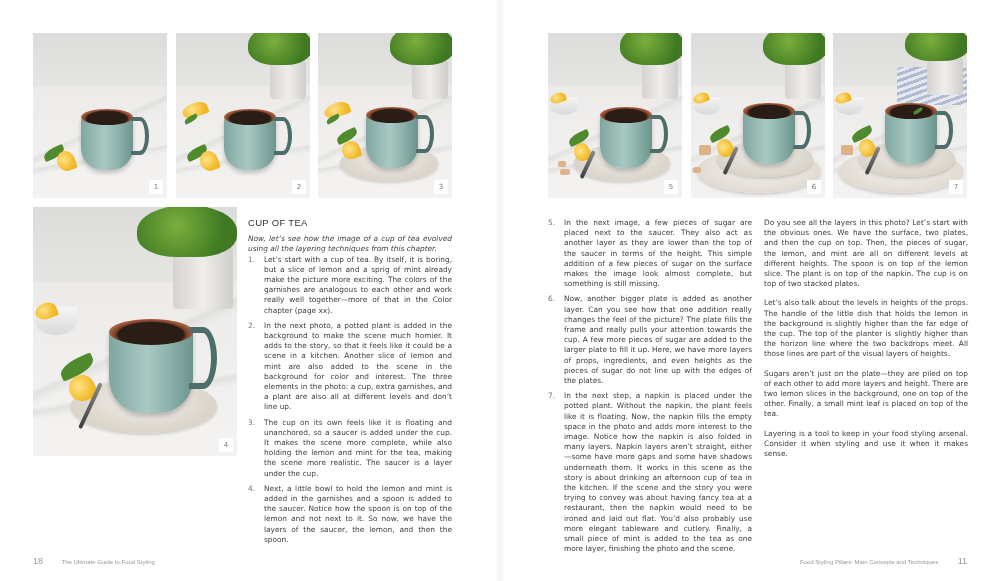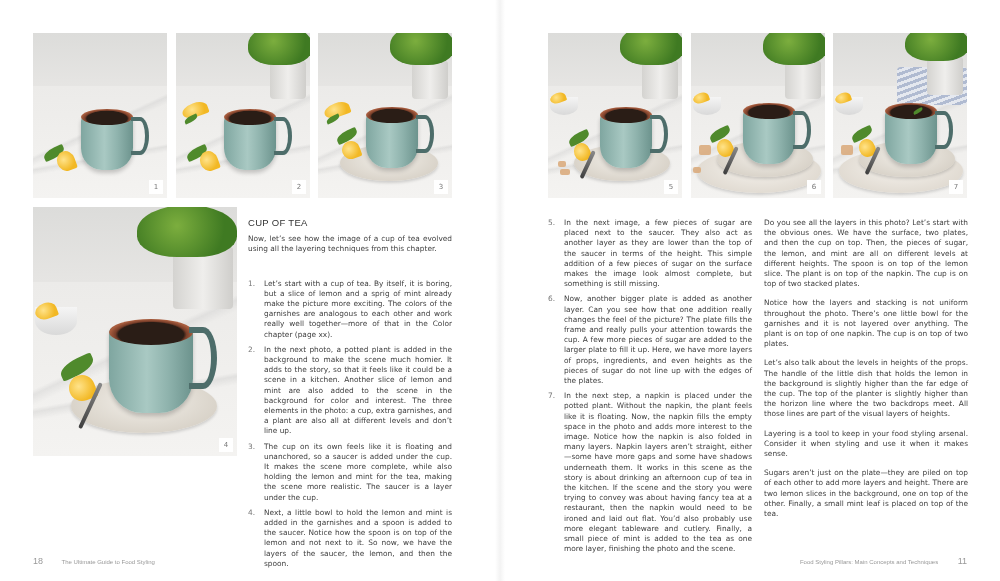--- a/index.html
+++ b/index.html
@@ -36,21 +36,21 @@
   .photo .lemon { position:absolute; border-radius:50% 50% 10% 50%; background:radial-gradient(circle at 40% 40%, #ffe38a, #f2b824 70%); transform:rotate(-20deg); }
   .photo .mint { position:absolute; border-radius:60% 10% 60% 10%; background:#4f8a2c; transform:rotate(-25deg); }
   .photo .bowl { position:absolute; border-radius:0 0 50% 50%; background:linear-gradient(#f5f5f5,#d9d9d9); }
   .photo .spoon { position:absolute; width:4px; background:linear-gradient(#8a8a8a,#3e3e3e); border-radius:2px; transform:rotate(25deg); transform-origin:top; }
   .photo .sugar { position:absolute; background:#d9a878; border-radius:2px; opacity:.85; }
   .photo .num { position:absolute; right:4px; bottom:4px; width:14px; height:14px; background:#fff;
                 font-size:7px; color:#777; text-align:center; line-height:14px; }
 
   .text-block { position:absolute; font-size:7.4px; line-height:10.2px; color:#3d3d3d; text-align:justify; }
   .heading { font-size:9.5px; letter-spacing:0.3px; color:#333; margin:0 0 6px 0; font-family:"Liberation Sans", sans-serif; }
-  .intro { margin:0 0 24px 0; }
+  .intro { margin:0 0 0 0;font-style:italic; }
   ol.steps { list-style:none; margin:0; padding:0; }
   ol.steps li { position:relative; padding-left:16px; margin-bottom:5px; }
   ol.steps li .n { position:absolute; left:0; top:0; color:#777; }
   .para { margin:0 0 9px 0; }
 
   .folio { position:absolute; top:550px; font-family:"Liberation Sans", sans-serif; color:#999; }
   .folio .pnum { font-size:9px; }
   .folio .run { font-size:6px; }
 </style>
 </head>
@@ -201,23 +201,22 @@
   <div class="text-block" style="left:48px;top:218px;width:204px;">
     <ol class="steps">
       <li><span class="n">5.</span><span>In the next image, a few pieces of sugar are placed next to the saucer. They also act as another layer as they are lower than the top of the saucer in terms of the height. This simple addition of a few pieces of sugar on the surface makes the image look almost complete, but something is still missing.</span></li>
       <li><span class="n">6.</span><span>Now, another bigger plate is added as another layer. Can you see how that one addition really changes the feel of the picture? The plate fills the frame and really pulls your attention towards the cup. A few more pieces of sugar are added to the larger plate to fill it up. Here, we have more layers of props, ingredients, and even heights as the pieces of sugar do not line up with the edges of the plates.</span></li>
       <li><span class="n">7.</span><span>In the next step, a napkin is placed under the potted plant. Without the napkin, the plant feels like it is floating. Now, the napkin fills the empty space in the photo and adds more interest to the image. Notice how the napkin is also folded in many layers. Napkin layers aren’t straight, either—some have more gaps and some have shadows underneath them. It works in this scene as the story is about drinking an afternoon cup of tea in the kitchen. If the scene and the story you were trying to convey was about having fancy tea at a restaurant, then the napkin would need to be ironed and laid out flat. You’d also probably use more elegant tableware and cutlery. Finally, a small piece of mint is added to the tea as one more layer, finishing the photo and the scene.</span></li>
     </ol>
   </div>
 
   <div class="text-block" style="left:264px;top:218px;width:204px;">
     <p class="para">Do you see all the layers in this photo? Let’s start with the obvious ones. We have the surface, two plates, and then the cup on top. Then, the pieces of sugar, the lemon, and mint are all on different levels at different heights. The spoon is on top of the lemon slice. The plant is on top of the napkin. The cup is on top of two stacked plates.</p>
-    <p class="para">Notice how the layers and stacking is not uniform throughout the photo. There’s one little bowl for the garnishes and it is not layered over anything. The plant is on top of one napkin. The cup is on top of two plates.</p>
     <p class="para">Let’s also talk about the levels in heights of the props. The handle of the little dish that holds the lemon in the background is slightly higher than the far edge of the cup. The top of the planter is slightly higher than the horizon line where the two backdrops meet. All those lines are part of the visual layers of heights.</p>
+    <p class="para">Sugars aren’t just on the plate—they are piled on top of each other to add more layers and height. There are two lemon slices in the background, one on top of the other. Finally, a small mint leaf is placed on top of the tea.</p>
     <p class="para">Layering is a tool to keep in your food styling arsenal. Consider it when styling and use it when it makes sense.</p>
-    <p class="para">Sugars aren’t just on the plate—they are piled on top of each other to add more layers and height. There are two lemon slices in the background, one on top of the other. Finally, a small mint leaf is placed on top of the tea.</p>
   </div>
 
   <div class="folio" style="right:33px;text-align:right;">
     <span class="run">Food Styling Pillars: Main Concepts and Techniques</span>
     <span class="pnum" style="margin-left:15px;">11</span>
   </div>
 </div>
 
 </body></html>

